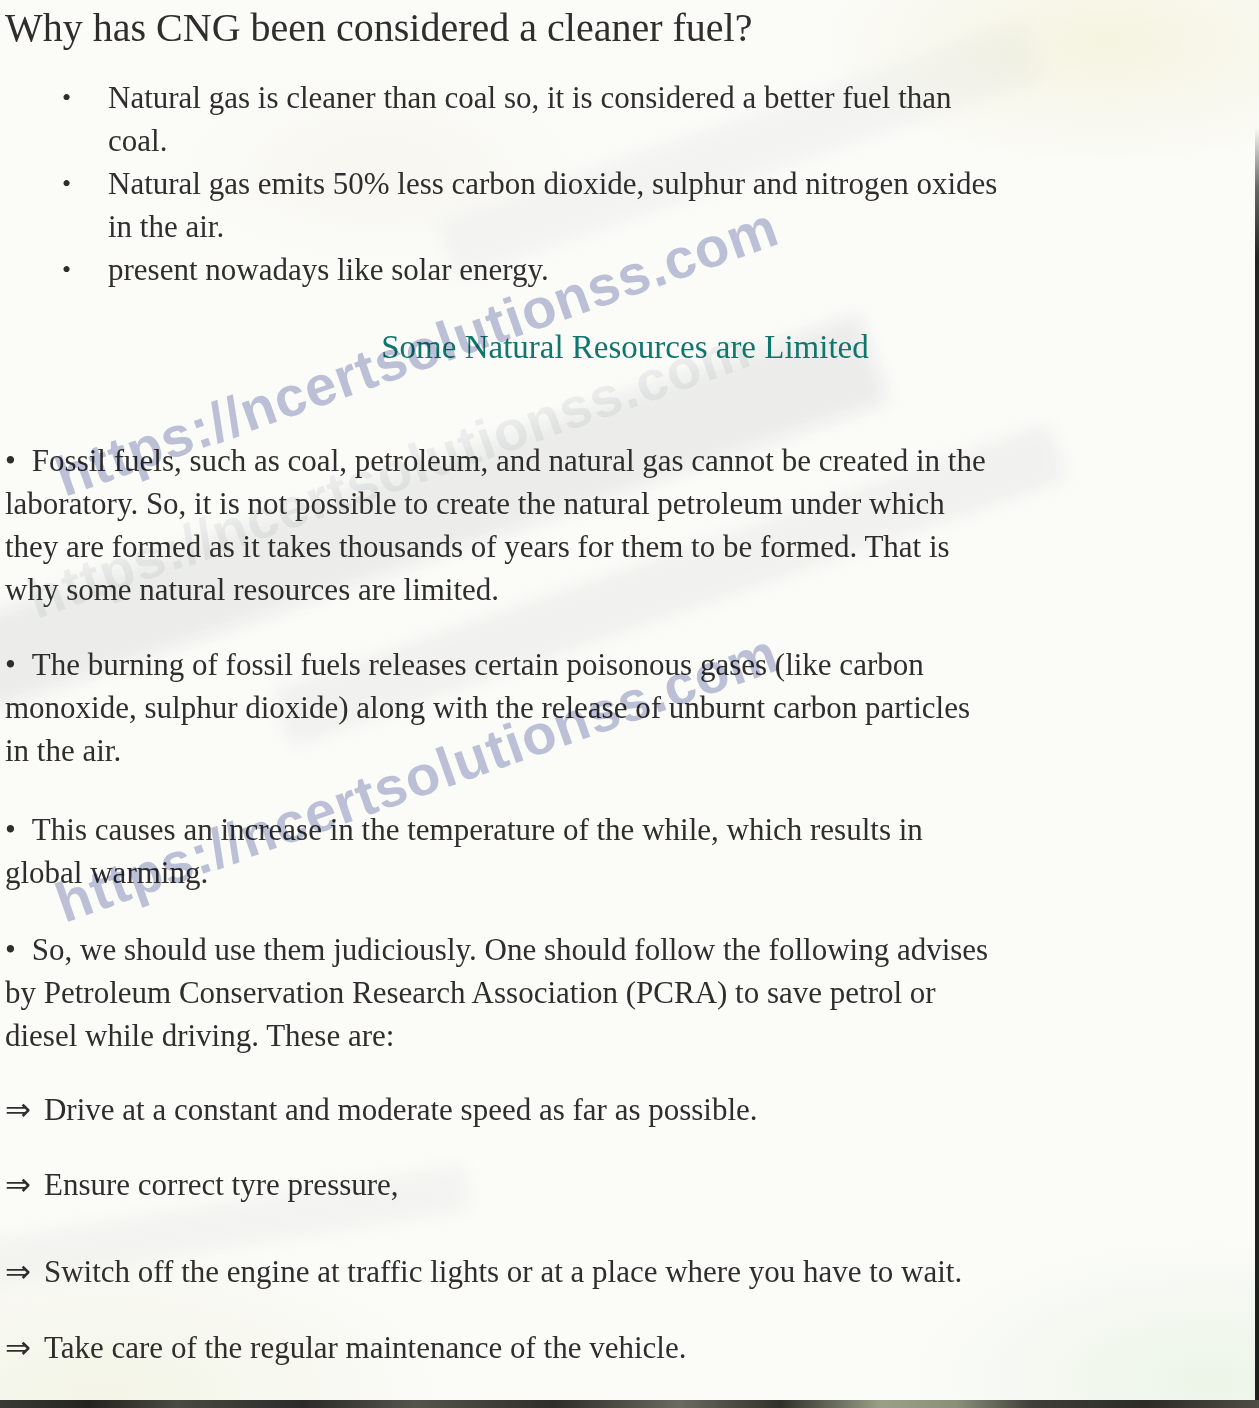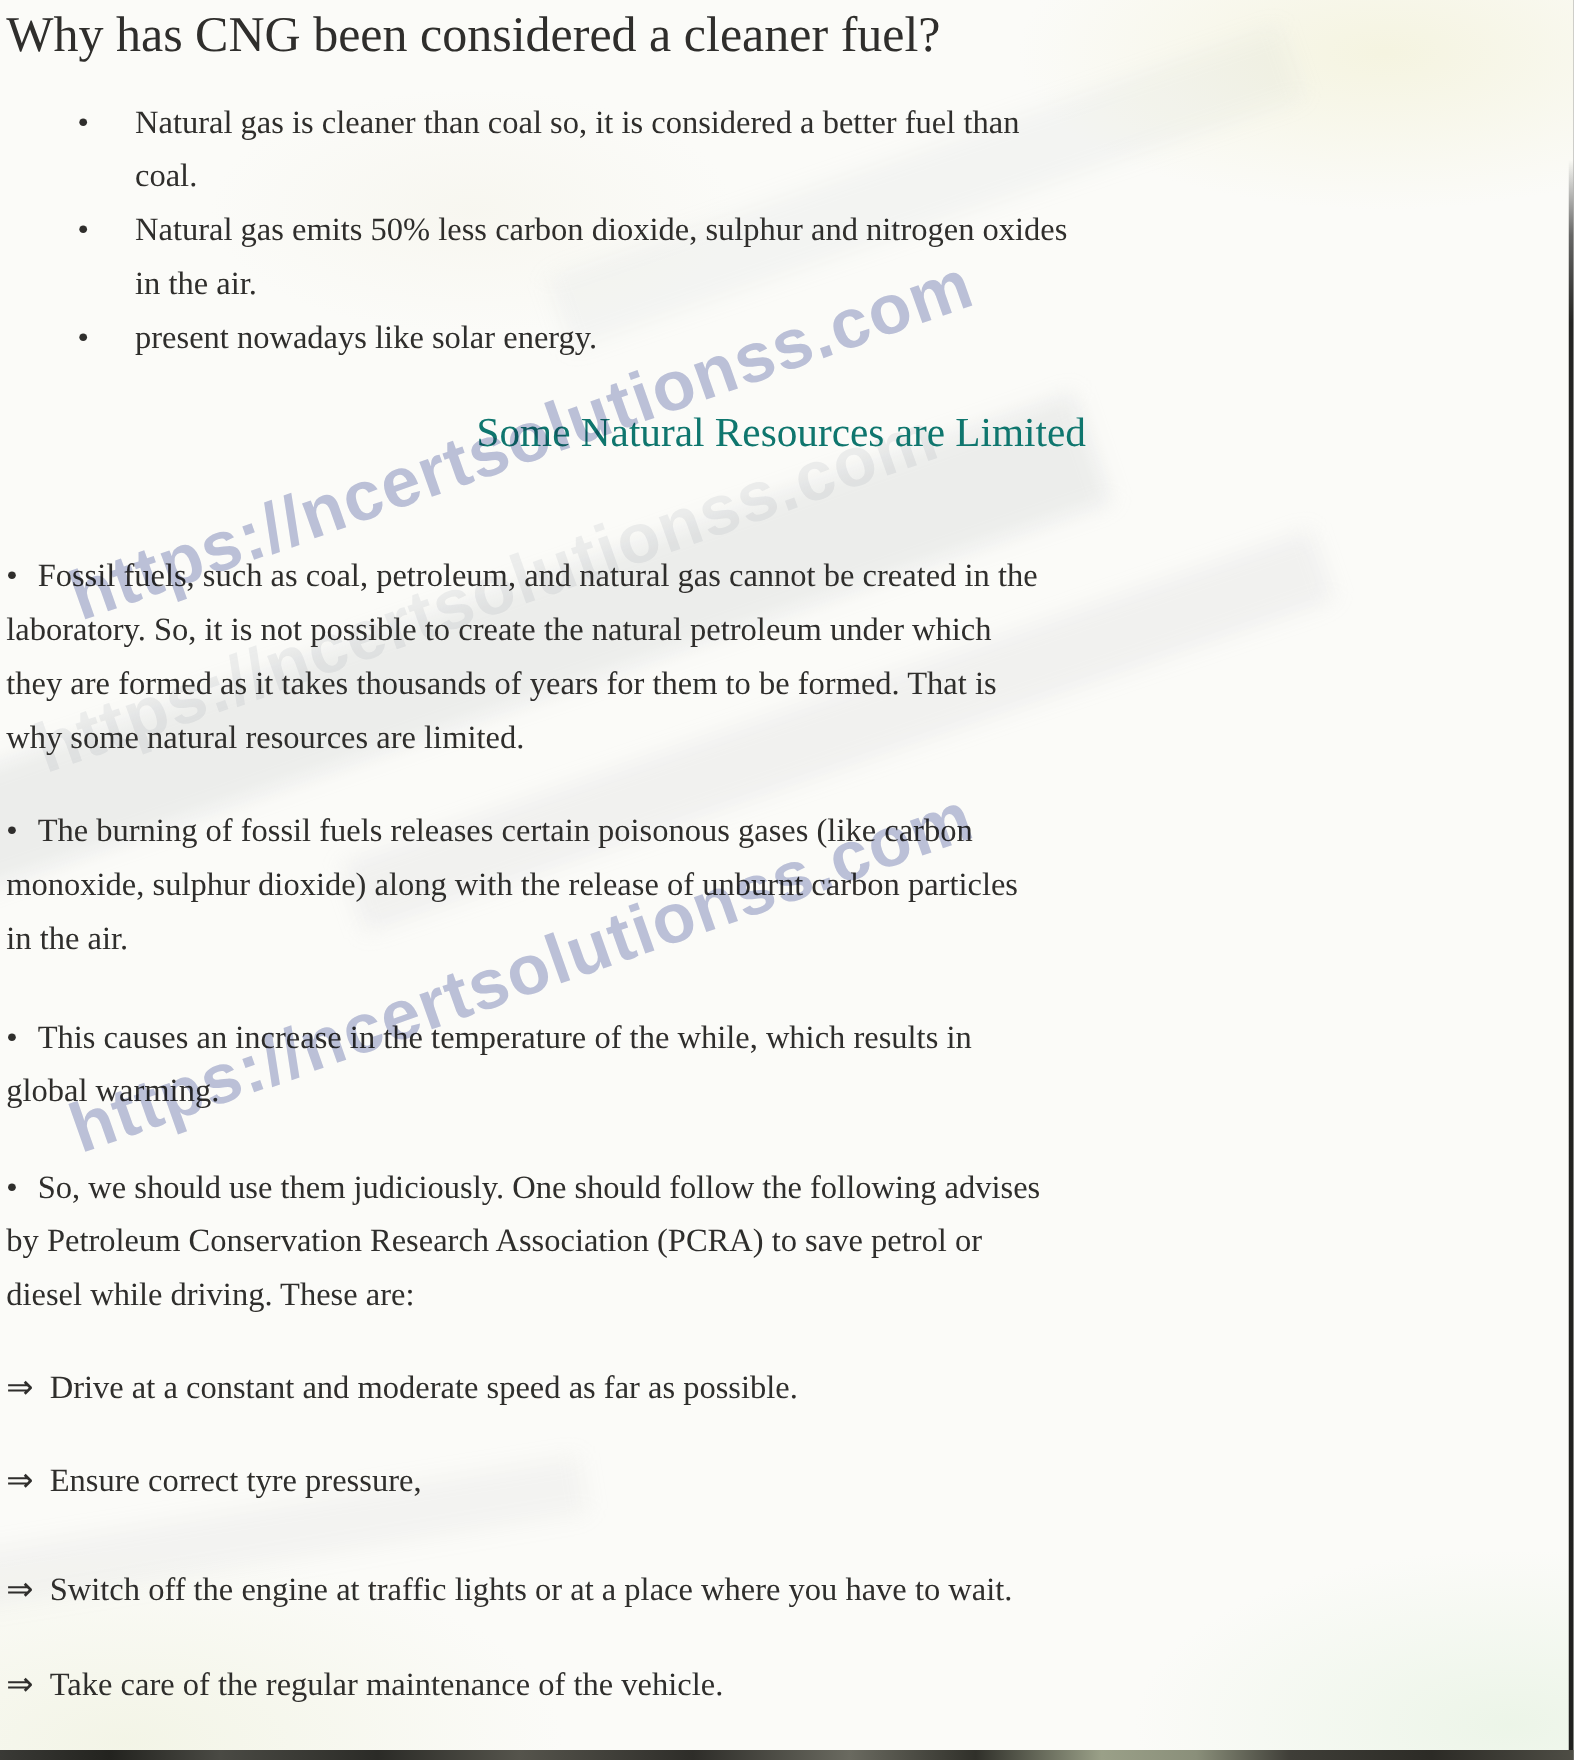--- a/index.html
+++ b/index.html
@@ -28,21 +28,21 @@
     font-family:"Liberation Sans",sans-serif;font-weight:bold;
     font-size:56px;letter-spacing:1px;
     transform:rotate(-19.5deg);transform-origin:0 50%;
     color:rgba(130,140,190,.52);mix-blend-mode:multiply;
   }
   .wm.wm1{left:58px;top:446px;}
   .wm.wm2{left:58px;top:872px;}
   .wm.ghost{left:30px;top:568px;color:rgba(110,115,135,.10);z-index:1;}
 
   .content{position:absolute;left:5px;top:6px;right:0;z-index:3;}
-  .line{white-space:nowrap;height:43px;line-height:43px;font-size:26px;}
+  .line{white-space:nowrap;height:43px;line-height:43px;font-size:31px;}
   .title-block .line{font-size:40px;height:44px;line-height:44px;}
   .red-heading{width:1240px;text-align:center;}
   .red-heading .line{font-size:33px;height:44px;line-height:44px;color:#d4404e;}
   .list-item{position:relative;}
   .list-item .bullet{position:absolute;left:57px;top:0;font-size:26px;line-height:43px;}
   .list-item .item-lines{margin-left:103px;}
   .marker{display:inline-block;margin-right:16px;}
   .arrow-block .marker{margin-right:13px;}
 
   .edge-right{

